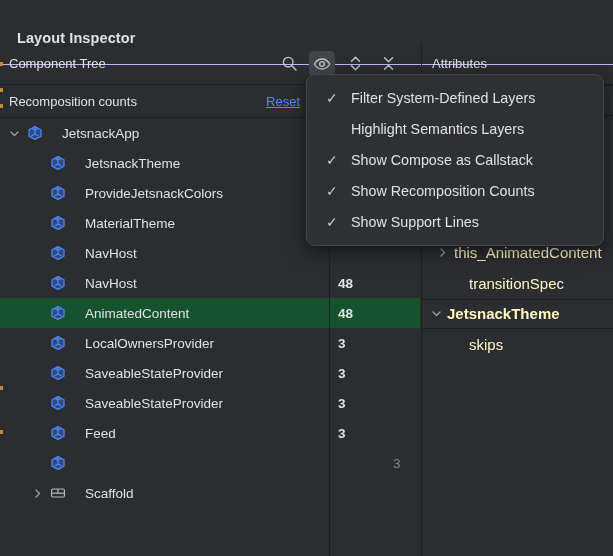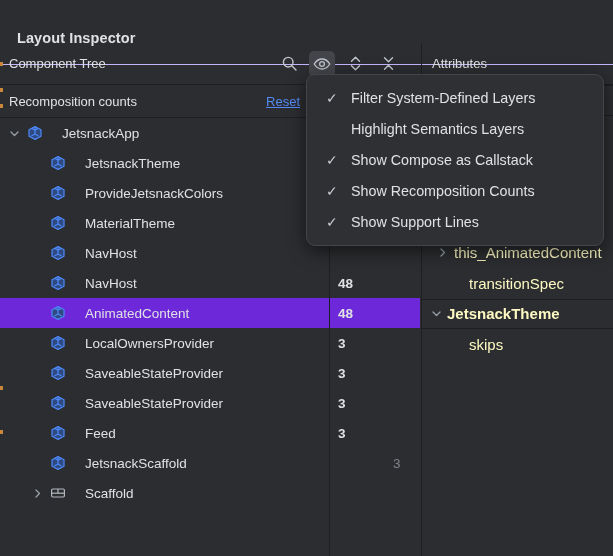--- a/index.html
+++ b/index.html
@@ -118,21 +118,21 @@
     width: 420px; height: 438px;
     overflow: hidden;
   }
   .tree-row {
     position: relative;
     height: 30px;
     display: flex;
     align-items: center;
     box-sizing: border-box;
   }
-  .tree-row.selected { background: #6d28d9; }
+  .tree-row.selected { background: #14532d; }
   .tree-row .chev {
     width: 13px; height: 13px;
     margin-left: 2px;
     flex: 0 0 auto;
     display: flex;
     align-items: center;
     justify-content: center;
   }
   .tree-row .node-icon {
     flex: 0 0 auto;
@@ -431,21 +431,20 @@
         <span class="count">3</span>
       </div>
       <div class="tree-row">
         <span class="chev" style="margin-left: 31px;"></span>
         <span class="node-icon" style="margin-left: 6px;">
           <svg width="16" height="16" viewBox="0 0 16 16" fill="none" stroke="#4d87f5" stroke-width="1.25" stroke-linejoin="round">
             <path d="M8 1.6 L14 4.7 L14 11.3 L8 14.4 L2 11.3 L2 4.7 Z" fill="#2f4a80"></path>
             <path d="M8 1.6 L8 5.2 M8 5.2 L5 3.4 M8 5.2 L11 3.4 M8 5.2 L8 9 M8 9 L4.4 11 M8 9 L11.6 11"></path>
           </svg>
         </span>
-        <span class="node-label">JetsnackScaffold</span>
         <span class="skips">3</span>
       </div>
       <div class="tree-row">
         <span class="chev" style="margin-left: 31px;">
           <svg width="11" height="11" viewBox="0 0 11 11" fill="none" stroke="#9ba0a8" stroke-width="1.3" stroke-linecap="round" stroke-linejoin="round">
             <polyline points="4,2 7.5,5.5 4,9"></polyline>
           </svg>
         </span>
         <span class="node-icon" style="margin-left: 6px;">
           <svg width="16" height="16" viewBox="0 0 16 16" fill="none" stroke="#b4b8bf" stroke-width="1.2">

